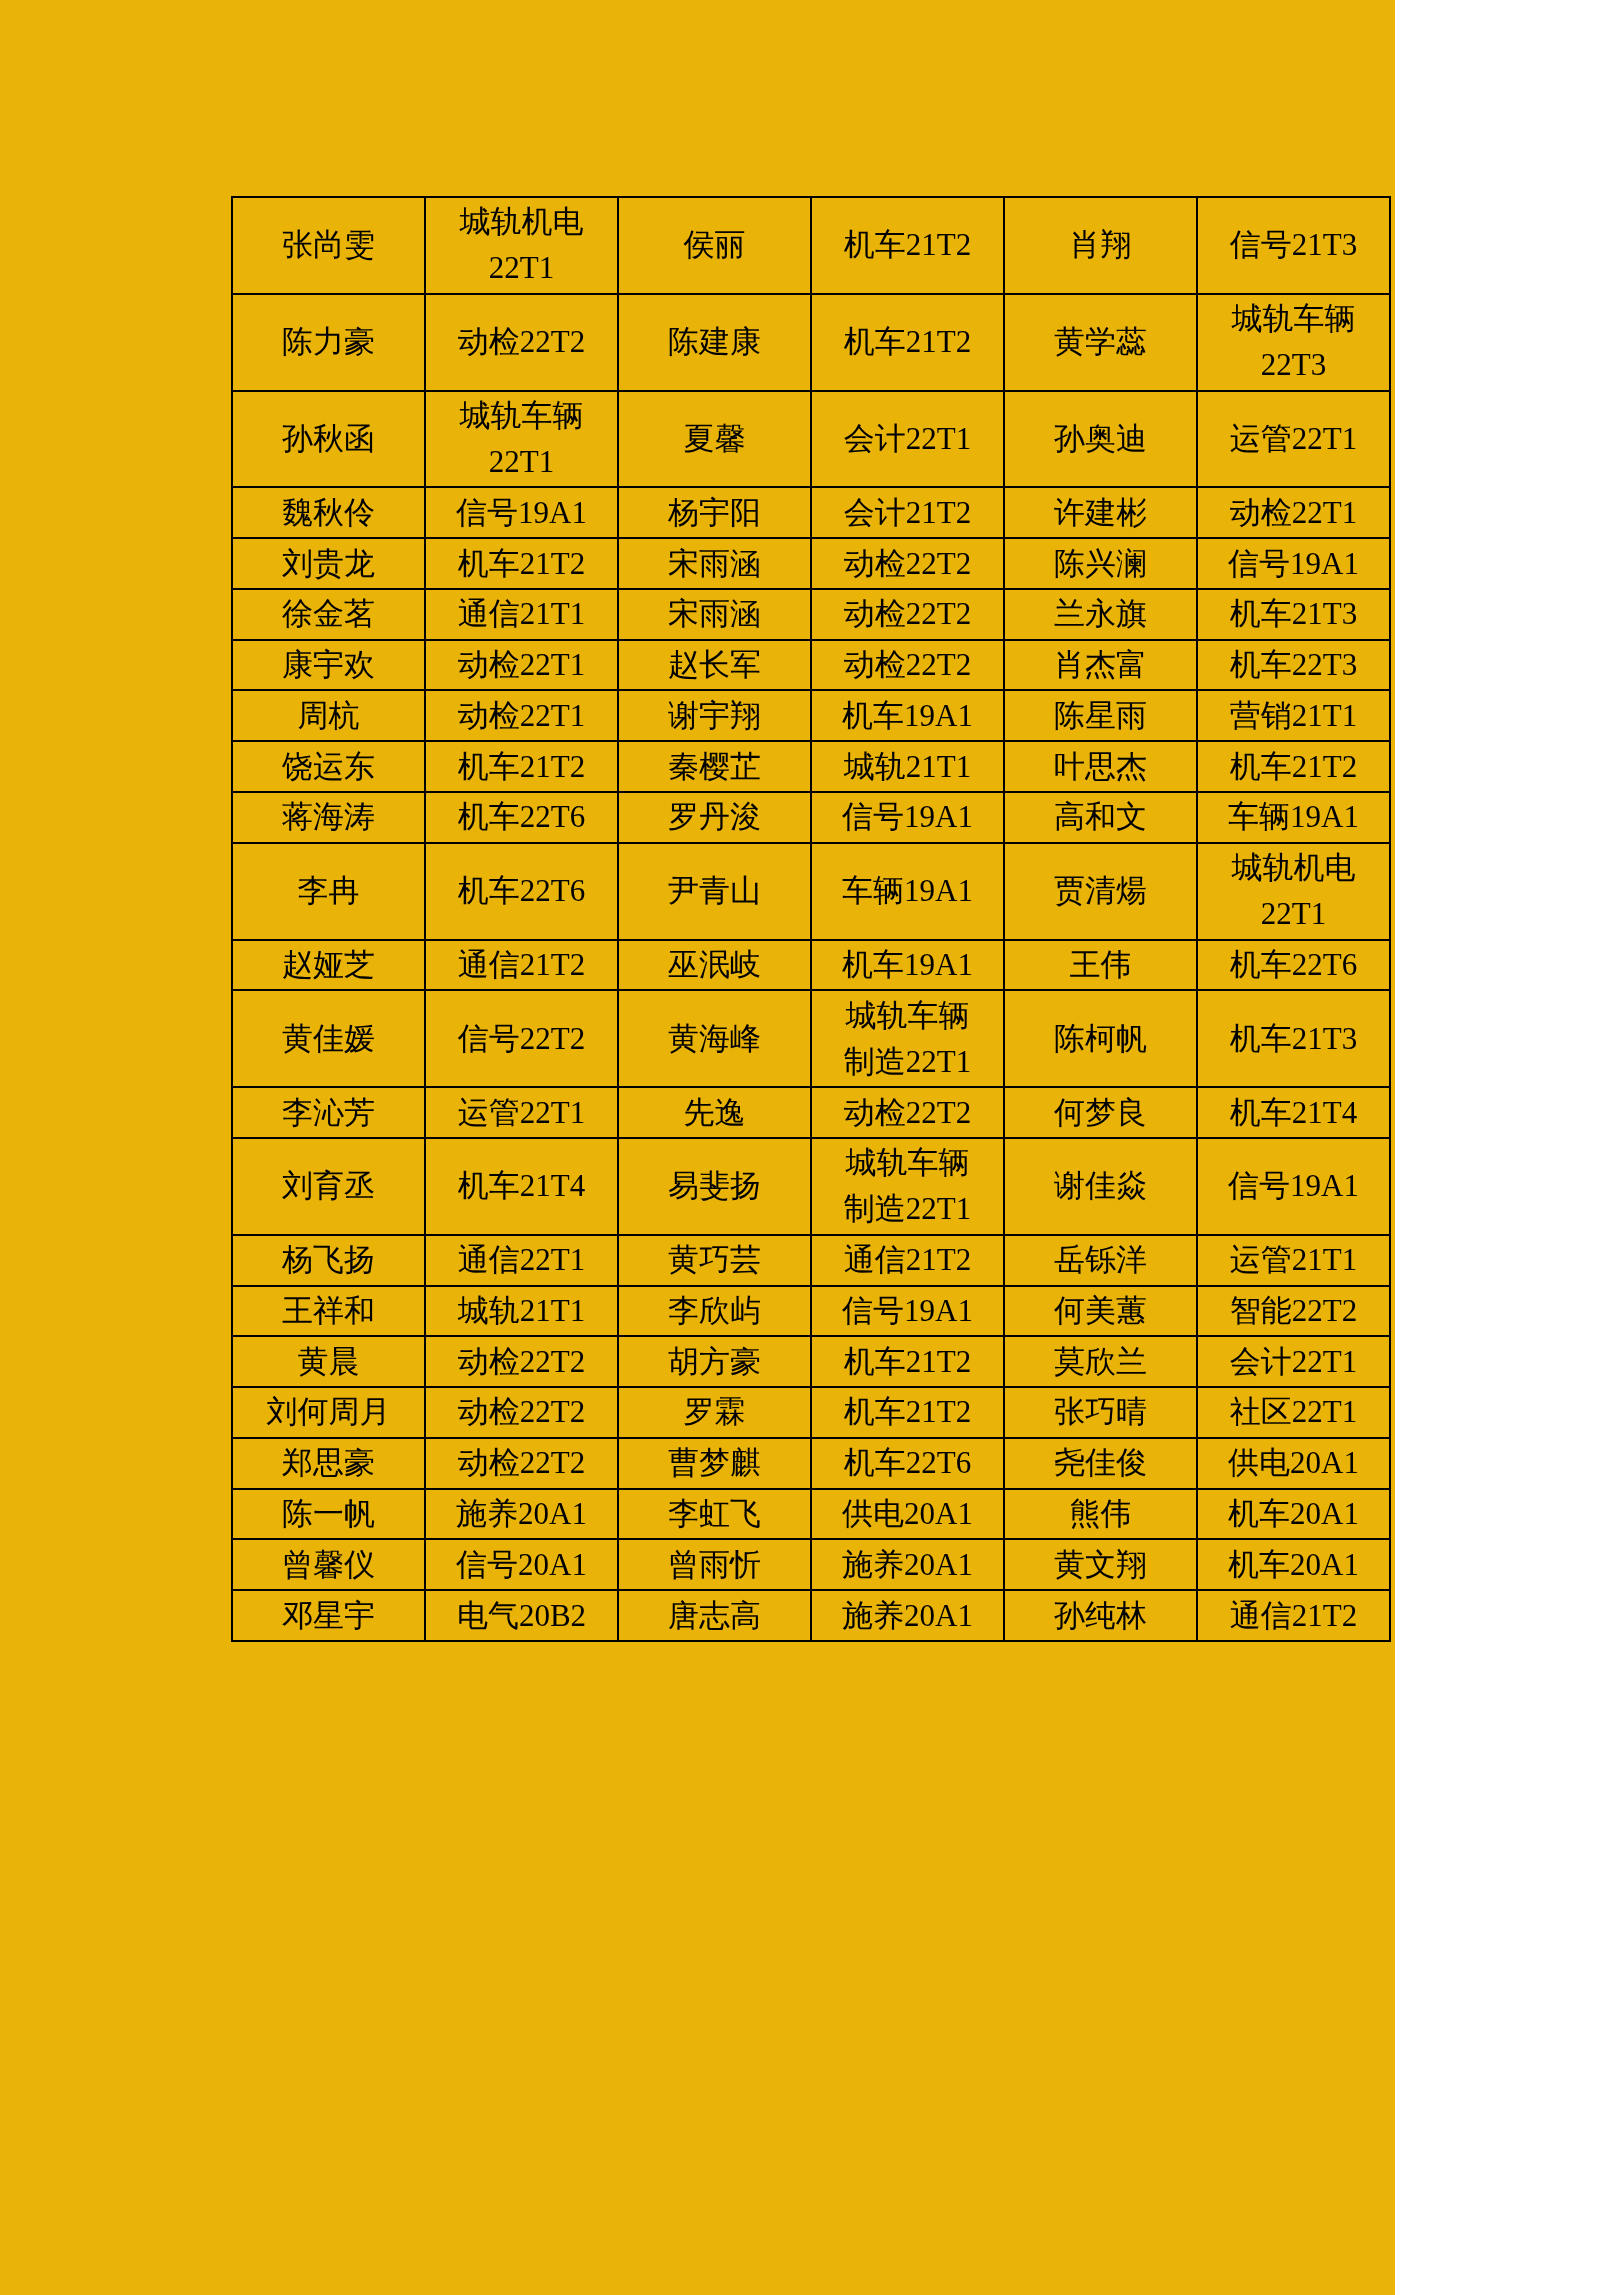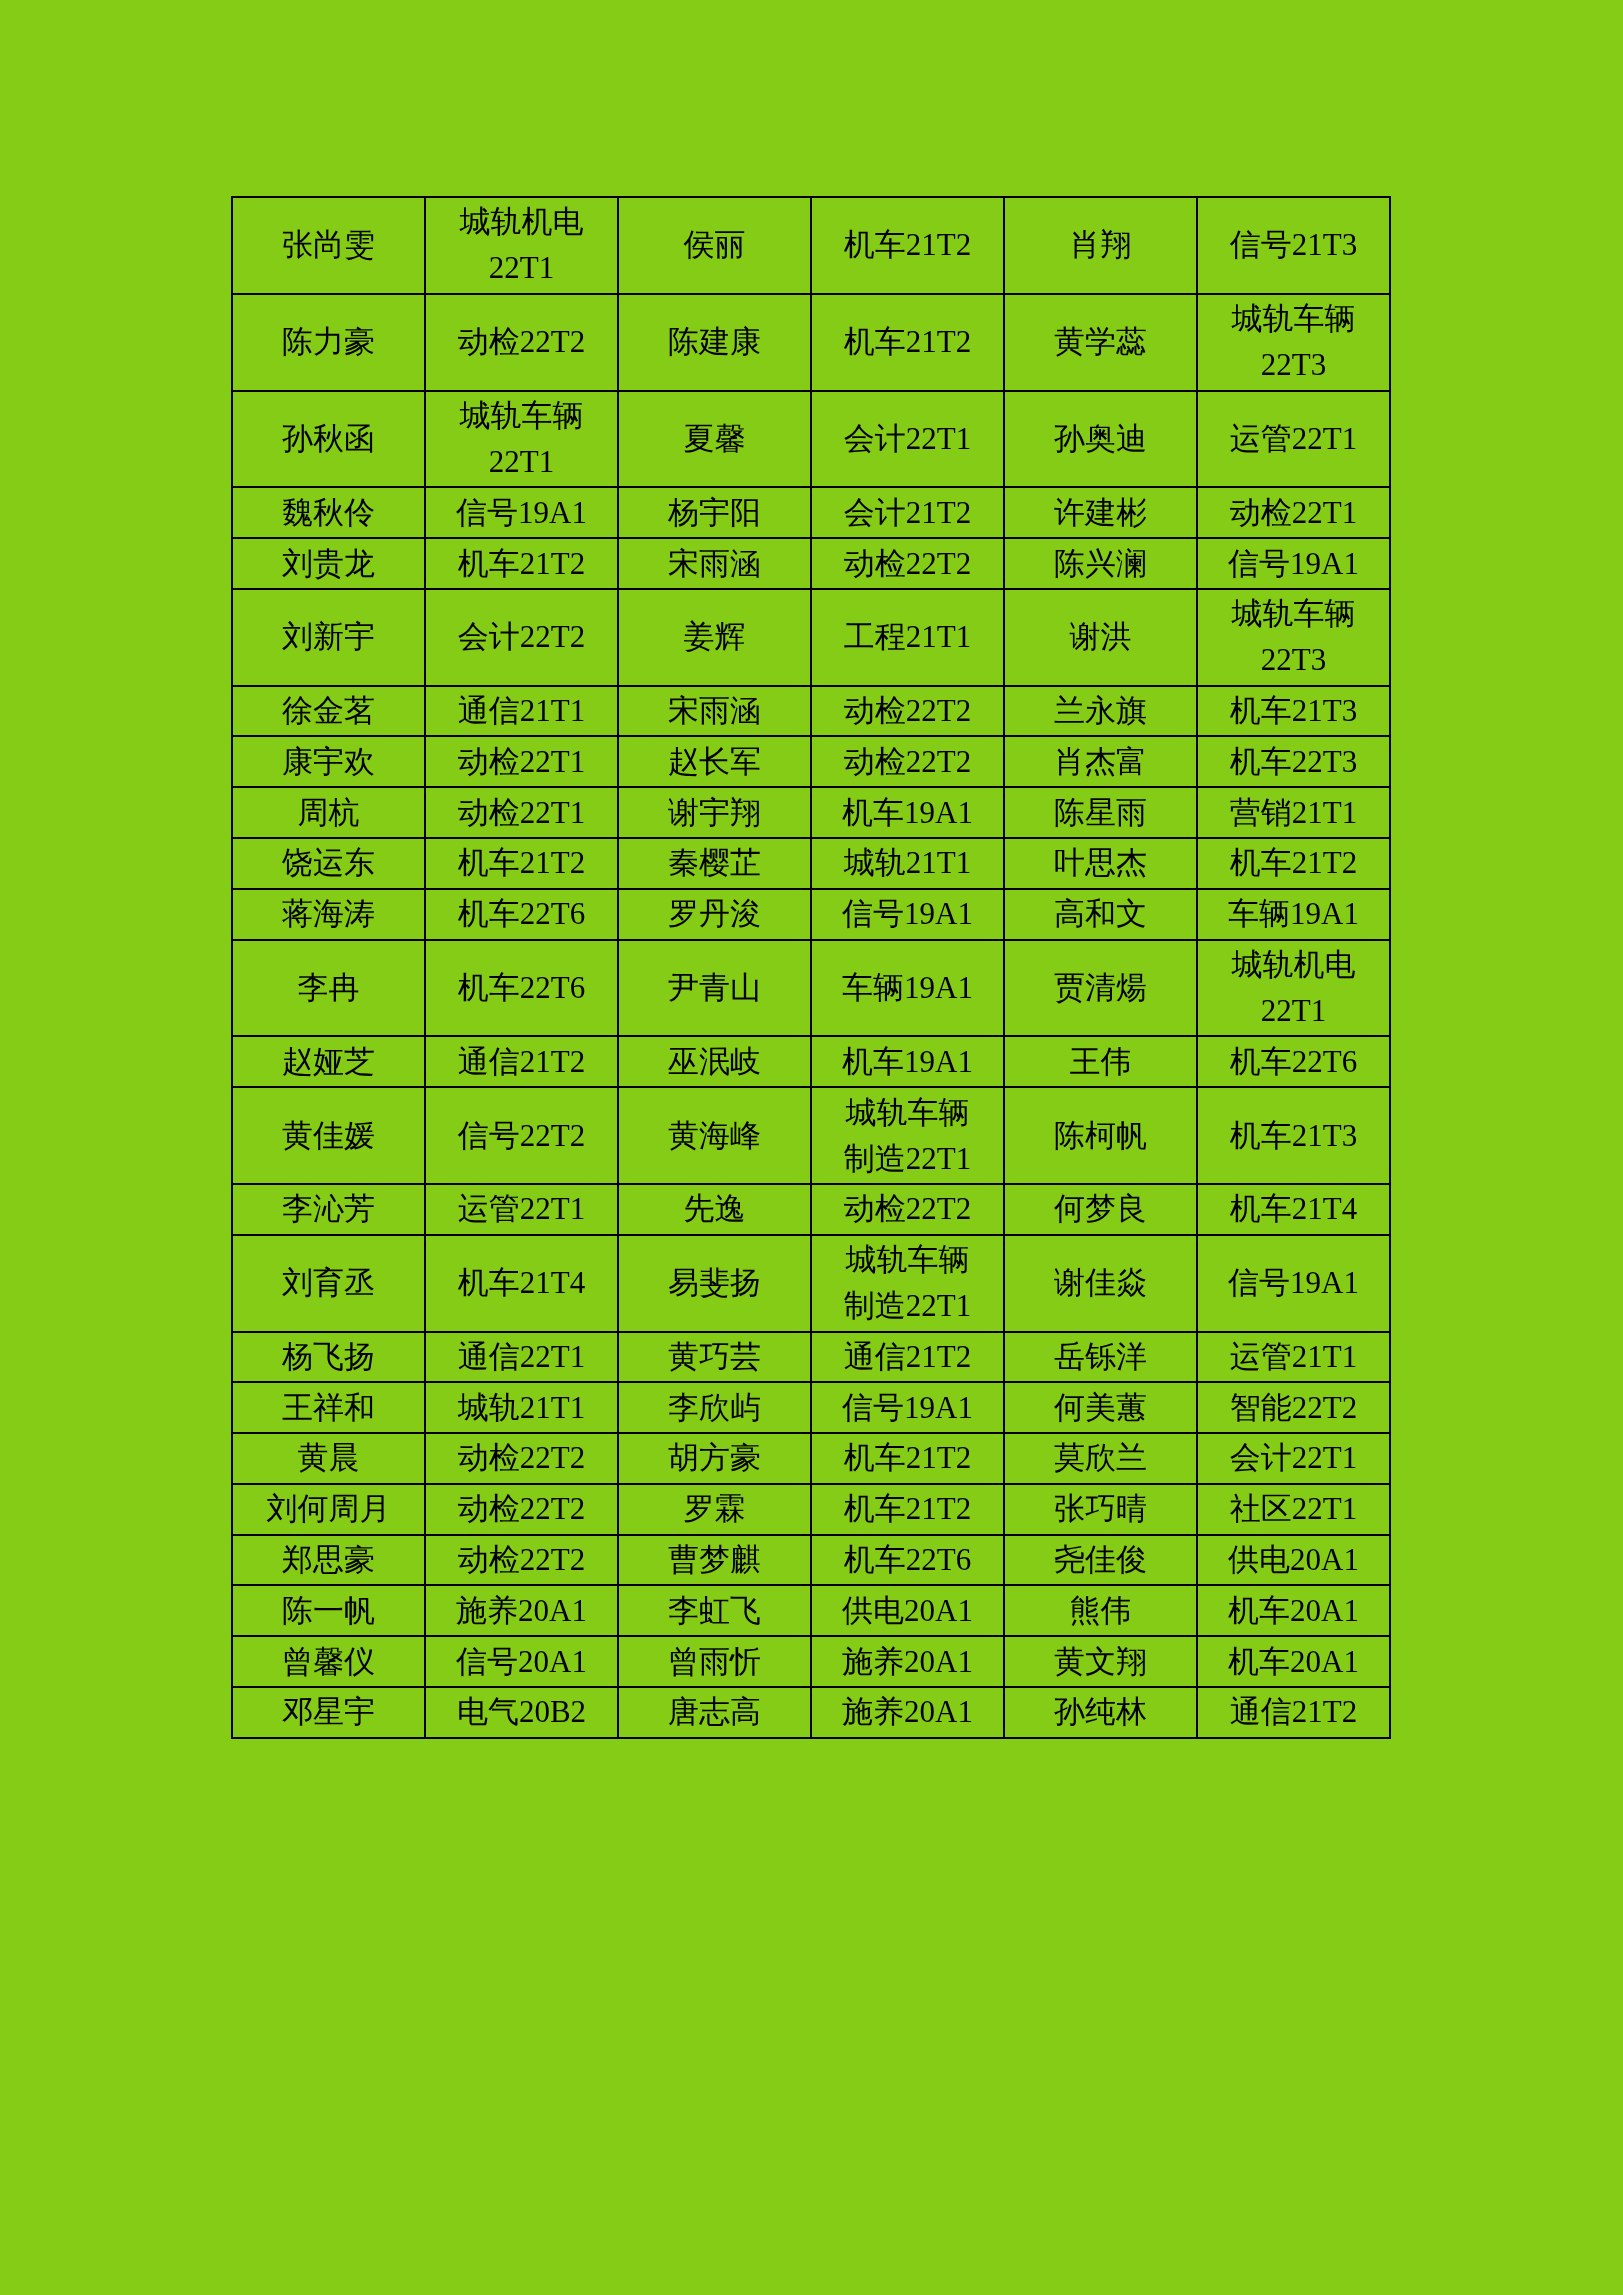--- a/index.html
+++ b/index.html
@@ -2,23 +2,23 @@
 <html style="font-size:11px"><head>
   <meta charset="utf-8">
   <style>
     html, body {
       margin: 0;
       padding: 0;
       background: #ffffff;
     }
     .page {
       position: relative;
-      width: 1623px;
+      width: 1395px;
       height: 2295px;
-      background: #84cc16;
+      background: #eab308;
       overflow: hidden;
       font-family: "Liberation Serif", "DejaVu Serif", serif;
     }
     table.roster {
       position: absolute;
       left: 231px;
       top: 196px;
       width: 1160px;
       border-collapse: collapse;
       table-layout: fixed;
@@ -85,29 +85,20 @@
         </tr>
         <tr>
           <td>刘贵龙</td>
           <td>机车21T2</td>
           <td>宋雨涵</td>
           <td>动检22T2</td>
           <td>陈兴澜</td>
           <td>信号19A1</td>
         </tr>
         <tr>
-          <td>刘新宇</td>
-          <td>会计22T2</td>
-          <td>姜辉</td>
-          <td>工程21T1</td>
-          <td>谢洪</td>
-          <td>城轨车辆
-22T3</td>
-        </tr>
-        <tr>
           <td>徐金茗</td>
           <td>通信21T1</td>
           <td>宋雨涵</td>
           <td>动检22T2</td>
           <td>兰永旗</td>
           <td>机车21T3</td>
         </tr>
         <tr>
           <td>康宇欢</td>
           <td>动检22T1</td>

